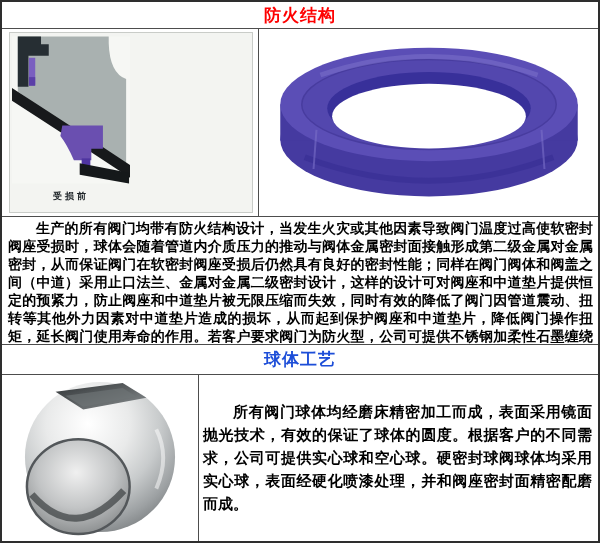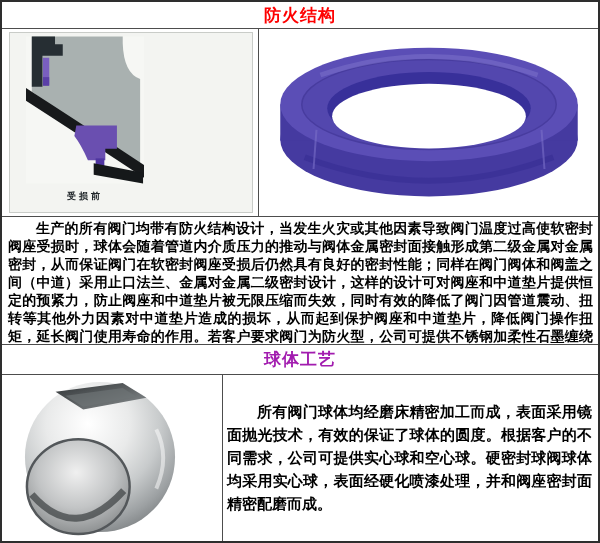--- a/index.html
+++ b/index.html
@@ -8,34 +8,34 @@
     border:2px solid #2e2e2e;background:#fff;
     display:grid;grid-template-rows:26px 188px 128px 30px 1fr;
     font-family:"Liberation Serif","DejaVu Serif",serif;
     color:#000;overflow:hidden;
   }
   .row{box-sizing:border-box;overflow:hidden;}
   .row+.row{border-top:1px solid #4d4d4d;}
   .hdr{display:flex;align-items:center;justify-content:center;
        font-size:17px;font-weight:bold;letter-spacing:1px;}
   .hdr-fire{color:#fe0000;}
-  .hdr-ball{color:#a21caf;}
+  .hdr-ball{color:#1d4ed8;}
   .imgrow{display:grid;grid-template-columns:256px 1fr;}
   .imgrow .cell-l{padding:3px 5px 3px 7px;display:flex;}
   .imgrow .cell-r{border-left:1px solid #4d4d4d;background:#fff;
       display:flex;align-items:center;justify-content:center;}
   .photo-frame{flex:1;background:#f3f4f1;border:1px solid #c9ccc8;
-      display:flex;justify-content:space-between;padding:1px 16px;}
+      display:flex;justify-content:space-between;padding:1px 2px;}
   .xsec-fig{display:flex;flex-direction:column;align-items:center;width:118px;}
   .xsec-fig svg{display:block;}
   .xsec-cap{font-size:9px;color:#20262a;letter-spacing:3px;margin-top:4px;
       font-weight:bold;font-family:"Liberation Sans","DejaVu Sans",sans-serif;}
   .bodytext{font-size:14px;line-height:18px;font-weight:bold;
       text-align:justify;padding:3px 5px 0 6px;text-indent:2em;}
-  .bottomrow{display:grid;grid-template-columns:196px 1fr;gap:24px;}
+  .bottomrow{display:grid;grid-template-columns:196px 1fr;}
   .bottomrow .cell-ball{background:#fff;display:flex;align-items:center;
       justify-content:center;padding:2px;}
   .bottomrow .cell-text{border-left:1px solid #4d4d4d;padding:26px 6px 0 4px;
       box-sizing:border-box;}
   .balltext{font-size:15px;line-height:23px;font-weight:bold;
       text-align:justify;text-indent:2em;}
 </style>
 </head>
 <body>
 

